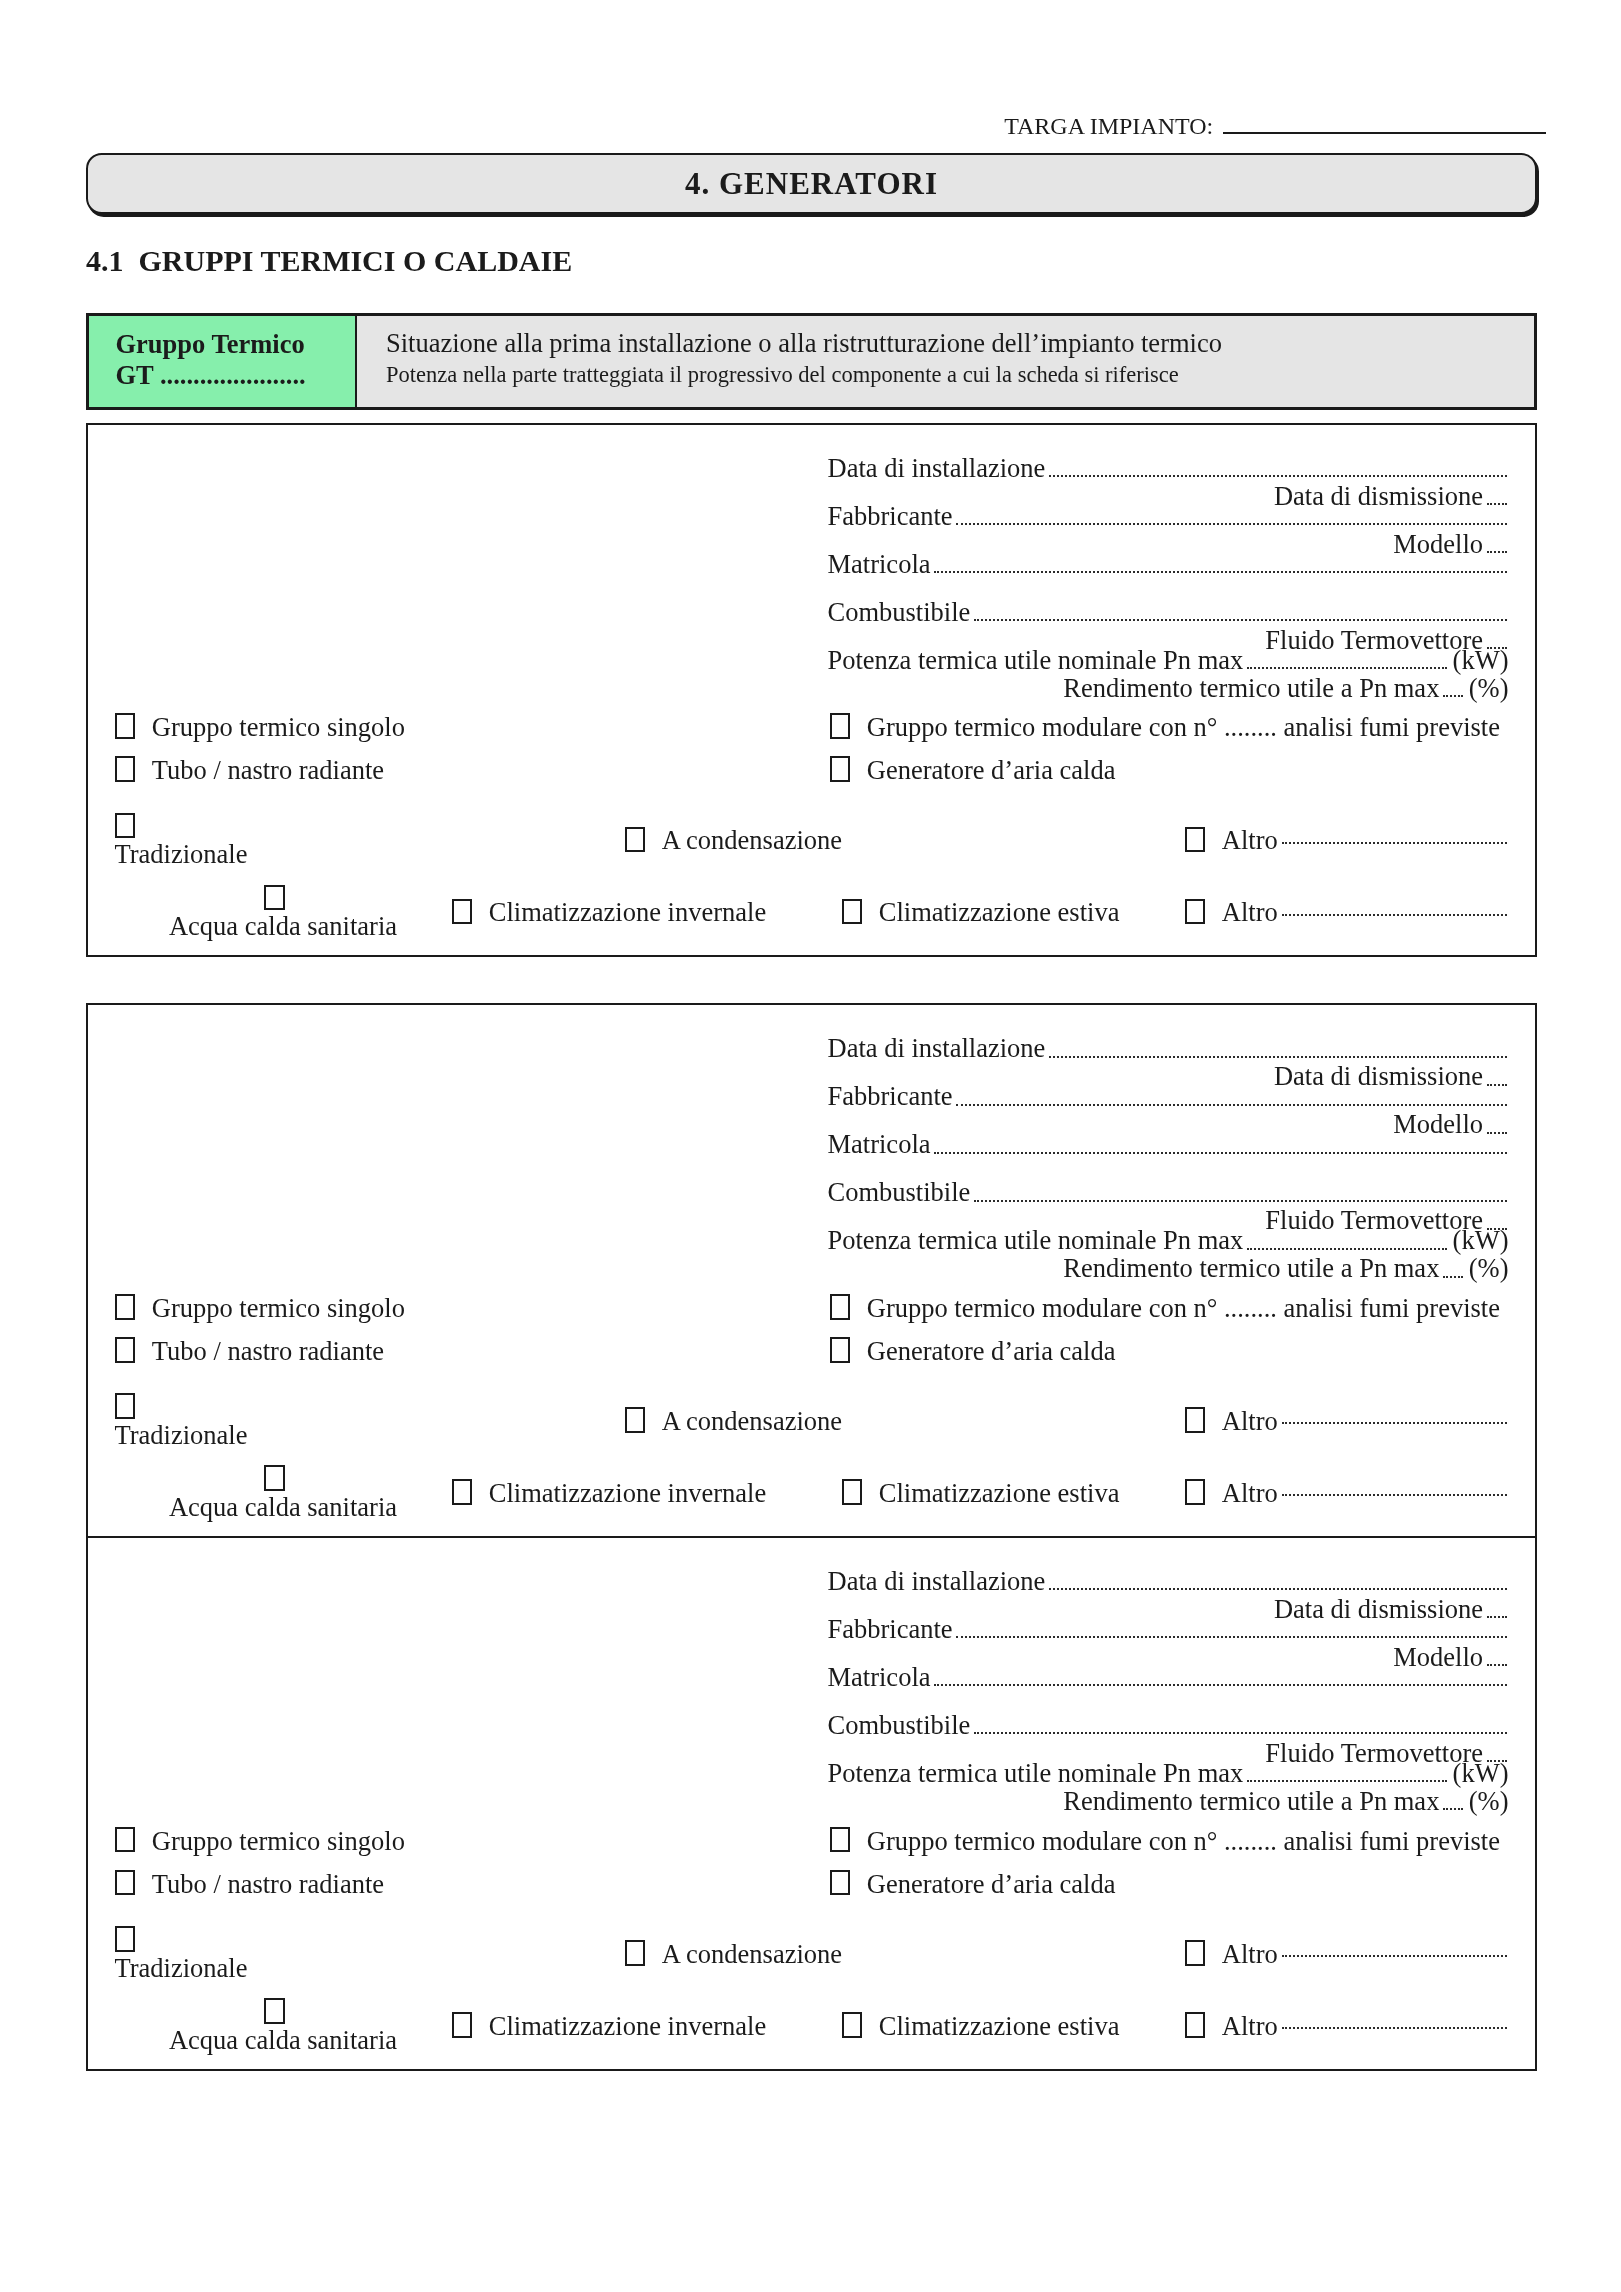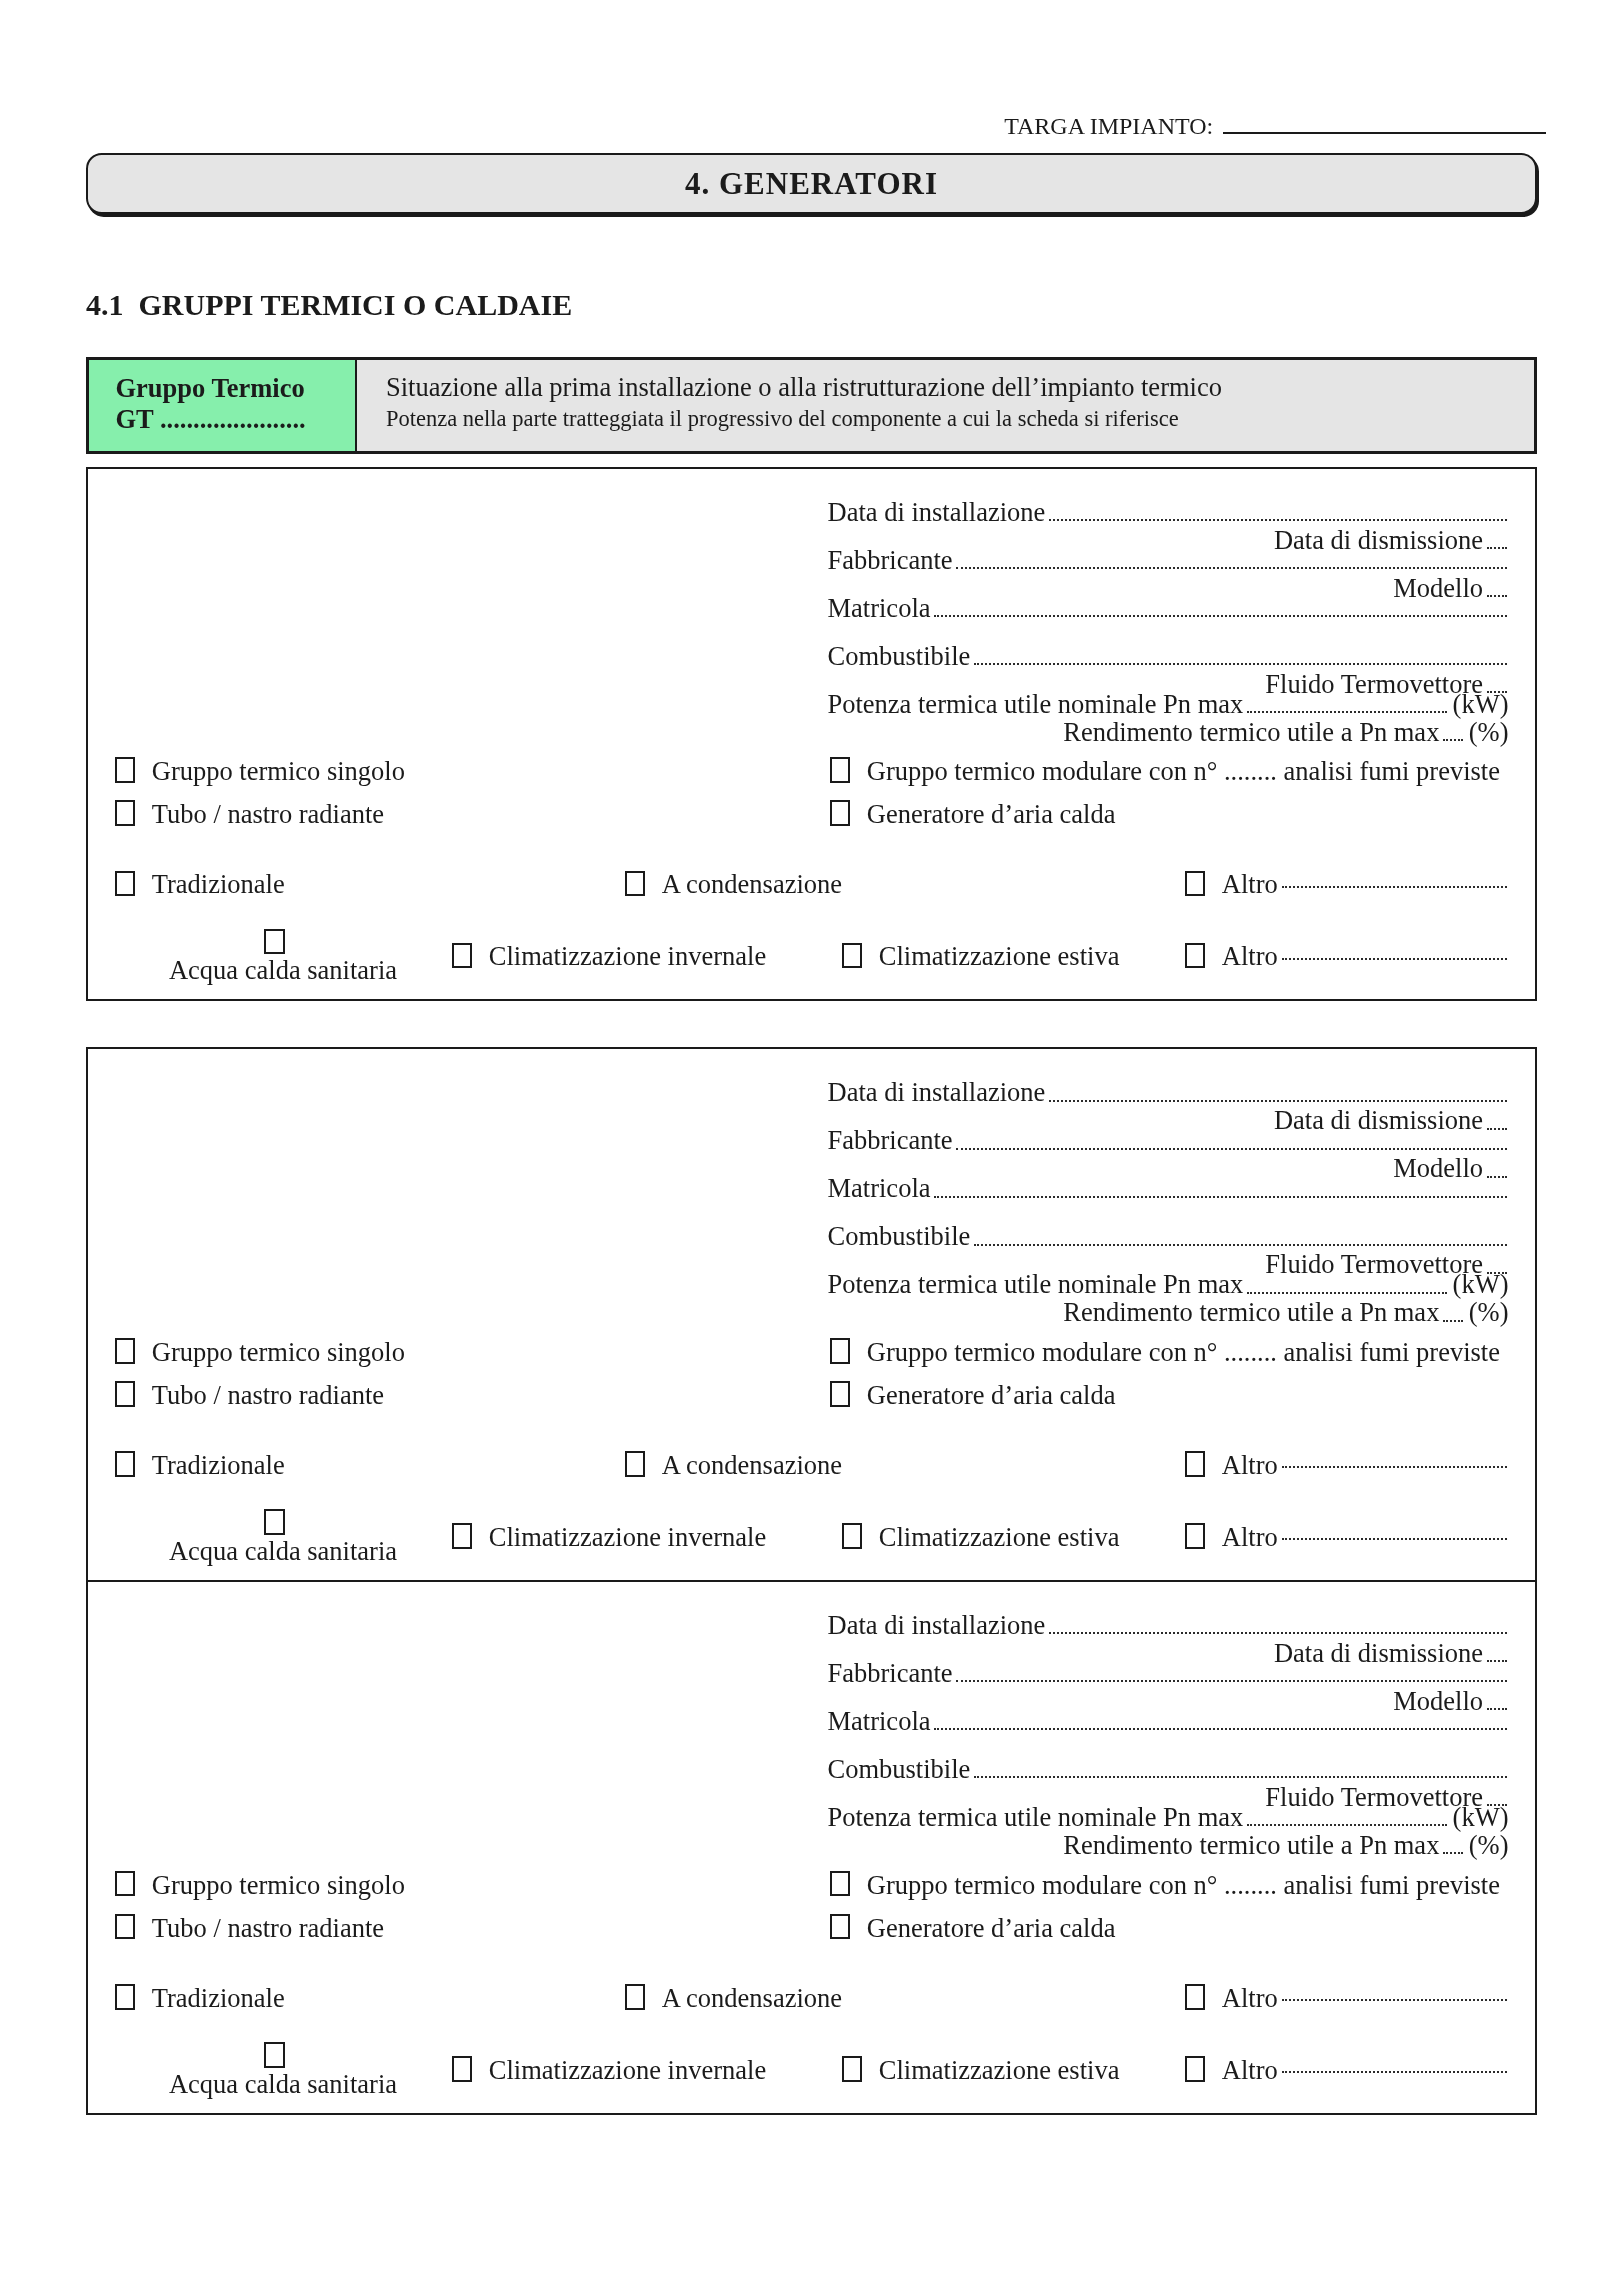--- a/index.html
+++ b/index.html
@@ -36,21 +36,21 @@
     box-shadow: 2px 2.9px 0 #1a1a1a;
     display: flex;
     align-items: center;
     justify-content: center;
     font-weight: bold;
     font-size: 31px;
     letter-spacing: 1px;
   }
 
   .section-heading {
-    margin-top: 74px;
+    margin-top: 30px;
     font-weight: bold;
     font-size: 30px;
     white-space: pre;
   }
 
   .gt-box {
     margin-top: 35px;
     border: 3.9px solid #1a1a1a;
     display: flex;
     height: 97px;
@@ -114,21 +114,21 @@
     width: 20.6px;
     height: 25.5px;
     border: 2.9px solid #1a1a1a;
     background: #ffffff;
     flex: none;
     margin-right: 16.7px;
     margin-bottom: 2px;
   }
   .clabel { white-space: nowrap; line-height: 28px; }
 
-  .tc1 { width: 510px; display: flex; align-items: center; }
+  .tc1 { width: 510px; display: flex; align-items: flex-start; flex-direction: column; }
   .tc2 { width: 560px; display: flex; align-items: center; }
   .tc3 { flex: 1; display: flex; align-items: center; }
   .ac1 { width: 337px; display: flex; align-items: center; flex-direction: column; }
   .ac2 { width: 390px; display: flex; align-items: center; }
   .ac3 { width: 343px; display: flex; align-items: center; }
   .ac4 { flex: 1; display: flex; align-items: center; }
   .tc3 .leader, .ac4 .leader { align-self: flex-end; margin-bottom: 10.8px; }
 
   .gapA { height: 11.8px; }
   .gapB { height: 27.4px; }

